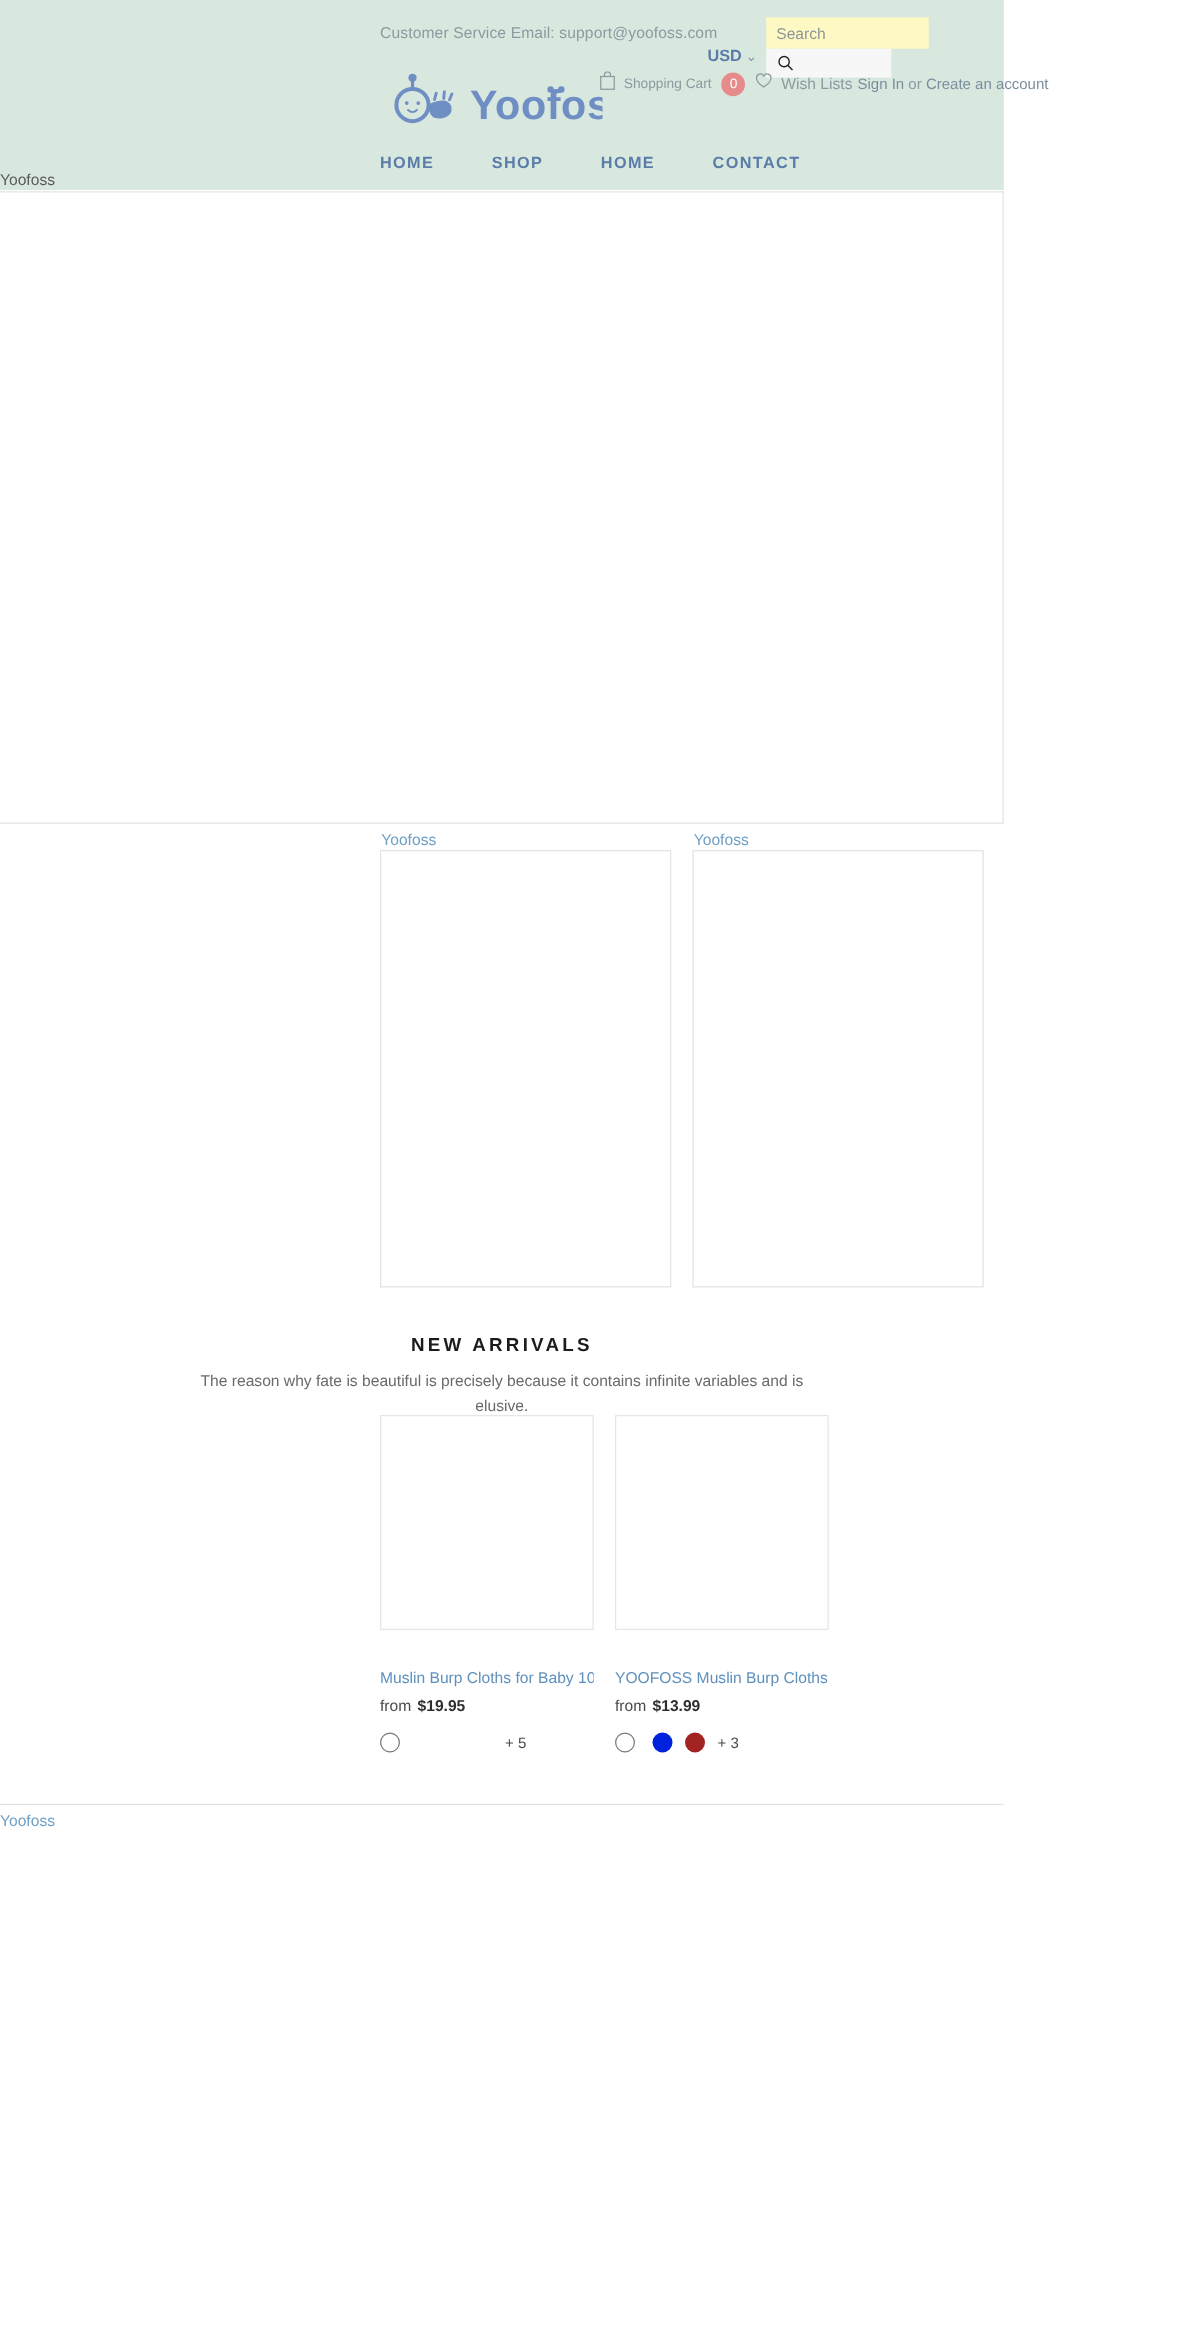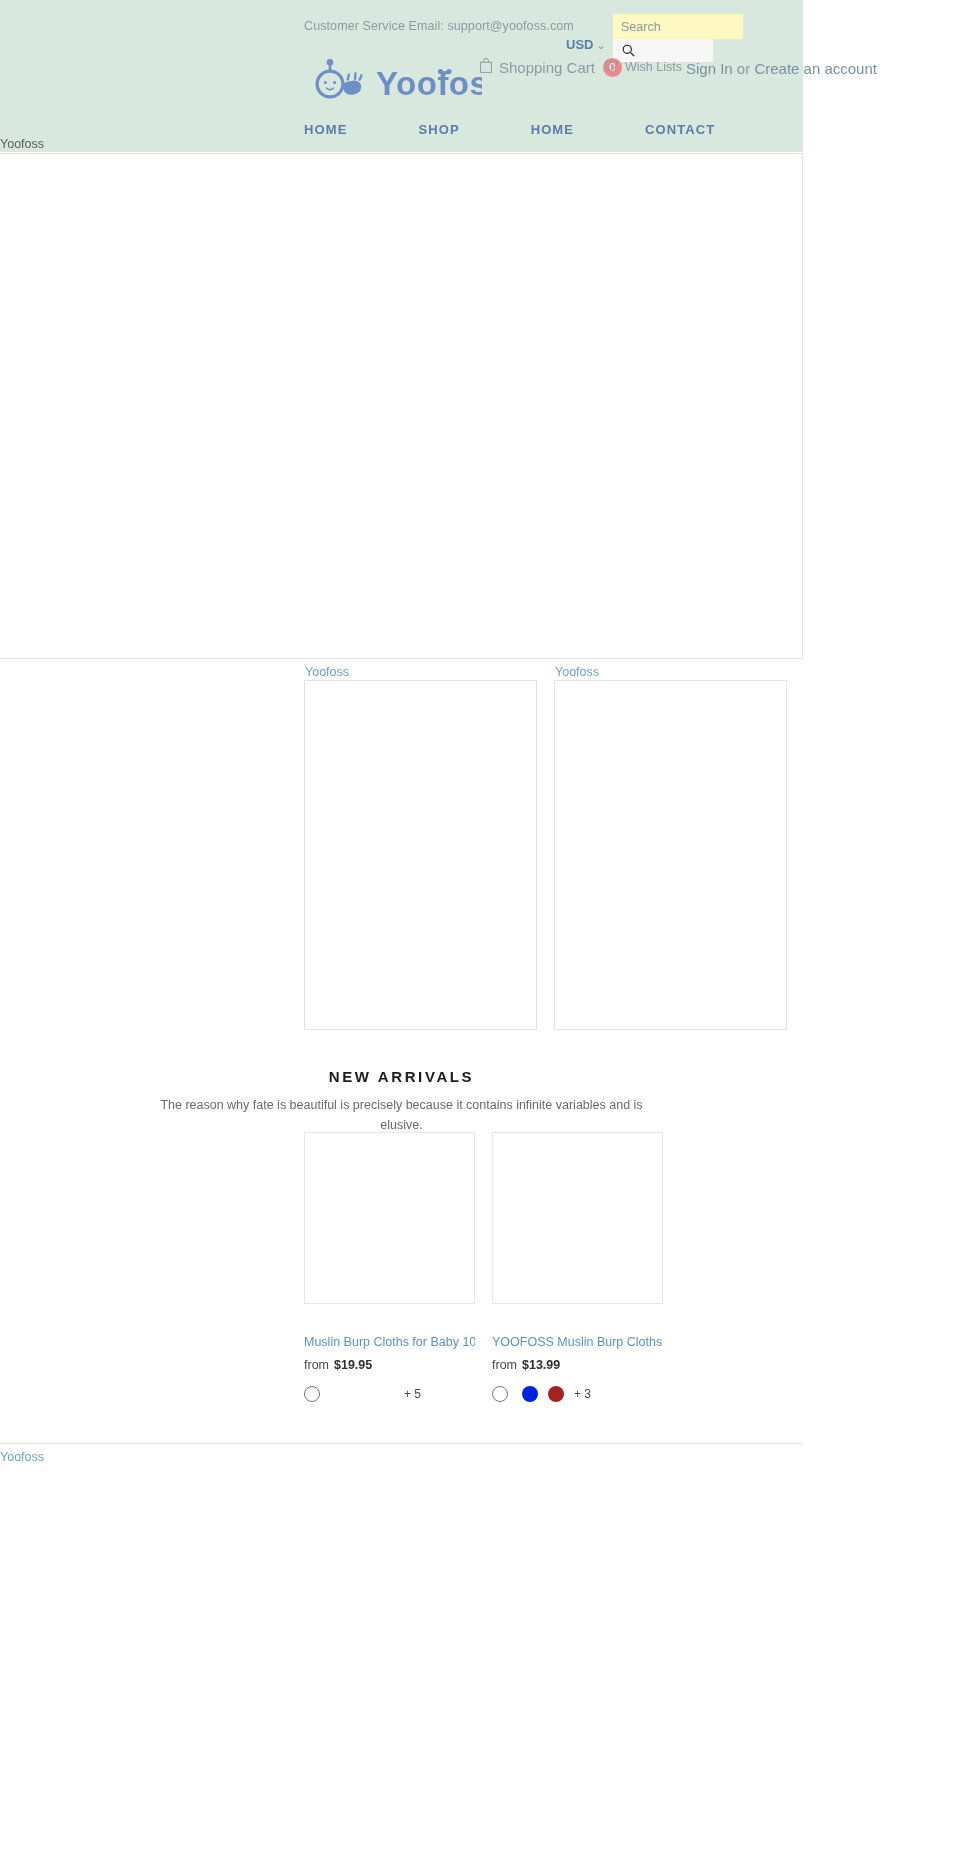--- a/index.html
+++ b/index.html
@@ -94,21 +94,21 @@
 
   .cart-area {
     position: absolute;
     left: 480px; top: 58px;
     display: flex;
     align-items: center;
     height: 18px;
   }
   .cart-icon { margin-right: 7px; display: block; }
   .cart-label {
-    font-size: 15px;
+    font-size: 11px;
     color: #8c9aa0;
     white-space: nowrap;
   }
   .cart-count {
     margin-left: 8px;
     width: 19px; height: 19px;
     border-radius: 50%;
     background: #e58b8b;
     color: #ffffff;
     font-size: 11px;
@@ -125,31 +125,31 @@
   }
   .wish-icon { margin-right: 7px; display: block; }
   .wish-label {
     font-size: 12.5px;
     color: #8c9aa0;
     white-space: nowrap;
   }
   .account-area {
     position: absolute;
     left: 686px; top: 60px;
-    font-size: 15px;
+    font-size: 12px;
     color: #7a8f9e;
     white-space: nowrap;
   }
   .account-area .sep { color: #8c9aa0; }
 
   .mainnav {
     position: absolute;
     left: 304px; top: 122px;
     display: flex;
-    gap: 71px;
+    gap: 46px;
   }
   .mainnav a {
     font-size: 13px;
     font-weight: bold;
     letter-spacing: 1.1px;
     color: #5a7ca8;
     text-decoration: none;
     cursor: pointer;
     white-space: nowrap;
   }

